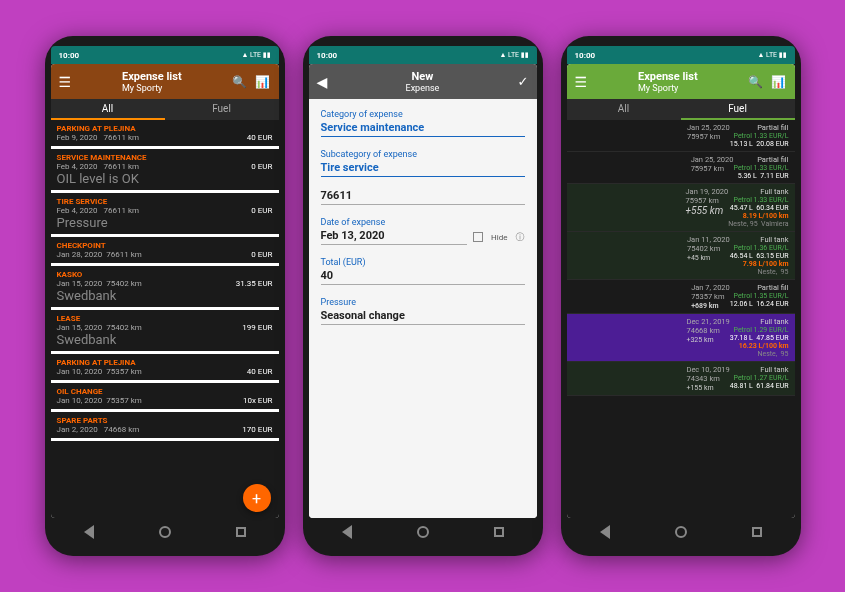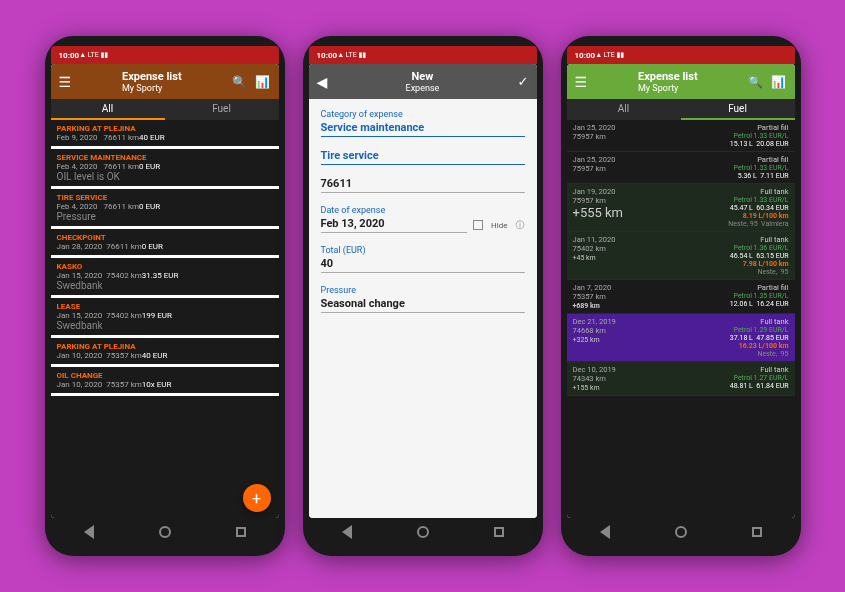--- a/index.html
+++ b/index.html
@@ -30,24 +30,25 @@
     .phone-screen {
       flex: 1;
       background: #fff;
       border-radius: 4px;
       overflow: hidden;
       display: flex;
       flex-direction: column;
     }
     .phone-top-bar {
       height: 18px;
-      background: #b91c1c;
+      background: #0f766e;
       border-radius: 4px 4px 0 0;
       display: flex;
       align-items: center;
+      justify-content: space-between;
       padding: 0 8px;
     }
     .status-left { color: #fff; font-size: 8px; font-weight: bold; }
     .status-right { color: #fff; font-size: 7px; display: flex; gap: 3px; align-items: center; }
     .phone-nav {
       height: 28px;
       background: #1a1a1a;
       border-radius: 0 0 4px 4px;
       display: flex;
       align-items: center;
@@ -101,25 +102,26 @@
       border-bottom: 3px solid #ffffff;
     }
     .expense-item .category {
       color: #ff6600;
       font-size: 8px;
       font-weight: bold;
       text-transform: uppercase;
     }
     .expense-item .detail-row {
       display: flex;
+      justify-content: space-between;
       align-items: center;
     }
     .expense-item .date-km { color: #aaa; font-size: 8px; }
     .expense-item .amount { color: #fff; font-size: 8px; }
-    .expense-item .note { color: #888; font-size: 10px; }
+    .expense-item .note { color: #888; font-size: 13px; }
 
     .fab {
       position: absolute;
       bottom: 44px;
       right: 14px;
       width: 28px;
       height: 28px;
       background: #ff6600;
       border-radius: 50%;
       display: flex;
@@ -188,22 +190,21 @@
       flex: 1;
       overflow: hidden;
       background: #1a1a1a;
     }
     .fuel-item {
       padding: 3px 6px;
       border-bottom: 1px solid #2a2a2a;
     }
     .fuel-item .fuel-main {
       display: flex;
-      justify-content: space-between;
-      gap: 28px;
+      justify-content: flex-end;
     }
     .fuel-item .left-col { color: #aaa; font-size: 7.5px; }
     .fuel-item .right-col { text-align: right; }
     .fuel-item .fill-type { color: #ccc; font-size: 7.5px; }
     .fuel-item .petrol-line { color: #4CAF50; font-size: 7px; }
     .fuel-item .liter-line { color: #fff; font-size: 7px; }
     .fuel-item .efficiency { color: #ff6600; font-size: 7px; font-weight: bold; }
     .fuel-item .station { color: #888; font-size: 7px; }
   </style>
 </head>
@@ -287,20 +288,27 @@
           <span class="amount">40 EUR</span>
         </div>
       </div>
       <div class="expense-item">
         <div class="category">OIL CHANGE</div>
         <div class="detail-row">
           <span class="date-km">Jan 10, 2020&nbsp;&nbsp;75357 km</span>
           <span class="amount">10x EUR</span>
         </div>
       </div>
+      <div class="expense-item">
+        <div class="category">SPARE PARTS</div>
+        <div class="detail-row">
+          <span class="date-km">Jan 2, 2020&nbsp;&nbsp;&nbsp;74668 km</span>
+          <span class="amount">170 EUR</span>
+        </div>
+      </div>
     </div>
   </div>
   <div class="phone-nav">
     <div class="nav-btn">
         <div class="nav-triangle"></div>
       </div>
     <div class="nav-btn">
         <div class="nav-circle"></div>
       </div>
     <div class="nav-btn">
@@ -323,20 +331,21 @@
         <div class="sub">Expense</div>
       </div>
       <span class="header-check">✓</span>
     </div>
     <div class="form-body">
       <div class="form-field">
         <div class="form-label">Category of expense</div>
         <div class="form-value">Service maintenance</div>
       </div>
       <div class="form-field">
+        <div class="form-label">Subcategory of expense</div>
         <div class="form-value">Tire service</div>
       </div>
       <div class="form-field">
         <div class="form-value dark">76611</div>
       </div>
       <div class="form-field">
         <div class="form-label">Date of expense</div>
         <div class="date-row">
           <div class="form-value dark" style="flex:1">Feb 13, 2020</div>
           <div class="hide-checkbox">
@@ -409,21 +418,21 @@
           <div class="right-col">
             <div class="fill-type">Partial fill</div>
             <div class="petrol-line">Petrol 1.33 EUR/L</div>
             <div class="liter-line">5.36 L&nbsp;&nbsp;7.11 EUR</div>
           </div>
         </div>
       </div>
 
       <div class="fuel-item" style="background:#1e2a1e;">
         <div class="fuel-main">
-          <div class="left-col">Jan 19, 2020<br>75957 km<br><span style="color:#ccc;font-size:13px;">+555 km</span></div>
+          <div class="left-col">Jan 19, 2020<br>75957 km<br><span style="color:#ccc;font-size:10px;font-style:italic;">+555 km</span></div>
           <div class="right-col">
             <div class="fill-type">Full tank</div>
             <div class="petrol-line">Petrol 1.33 EUR/L</div>
             <div class="liter-line">45.47 L&nbsp;&nbsp;60.34 EUR</div>
             <div class="efficiency">8.19 L/100 km</div>
             <div class="station">Neste, 95&nbsp;&nbsp;Valmiera</div>
           </div>
         </div>
       </div>
 

